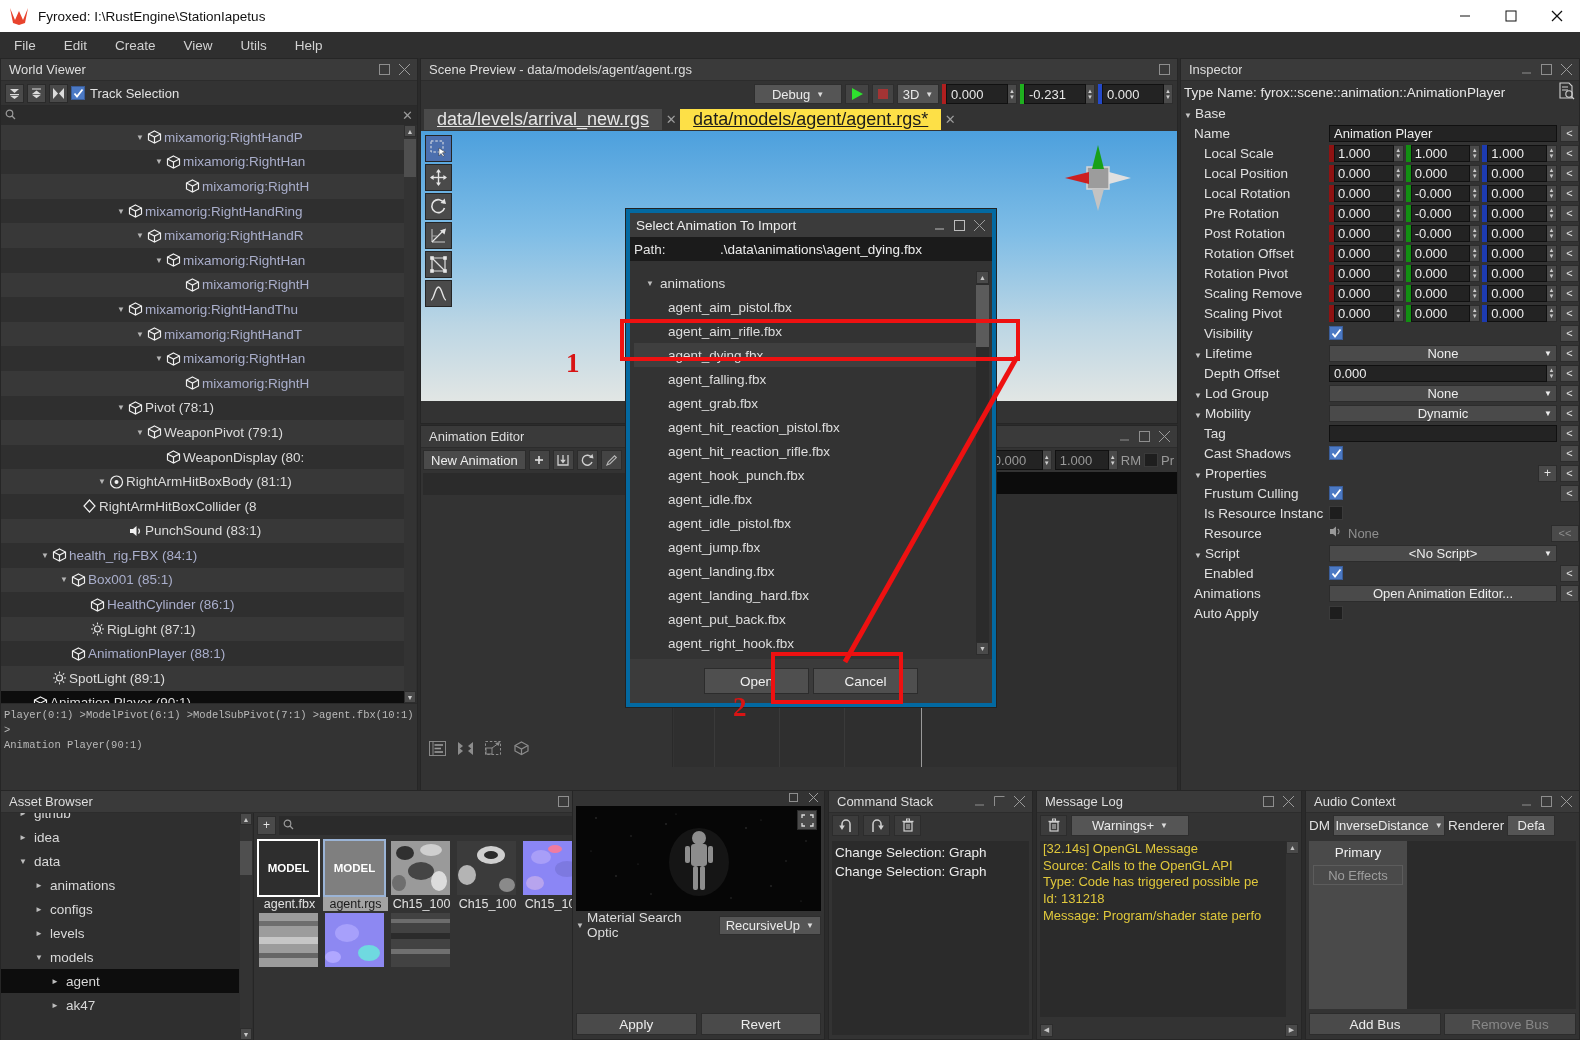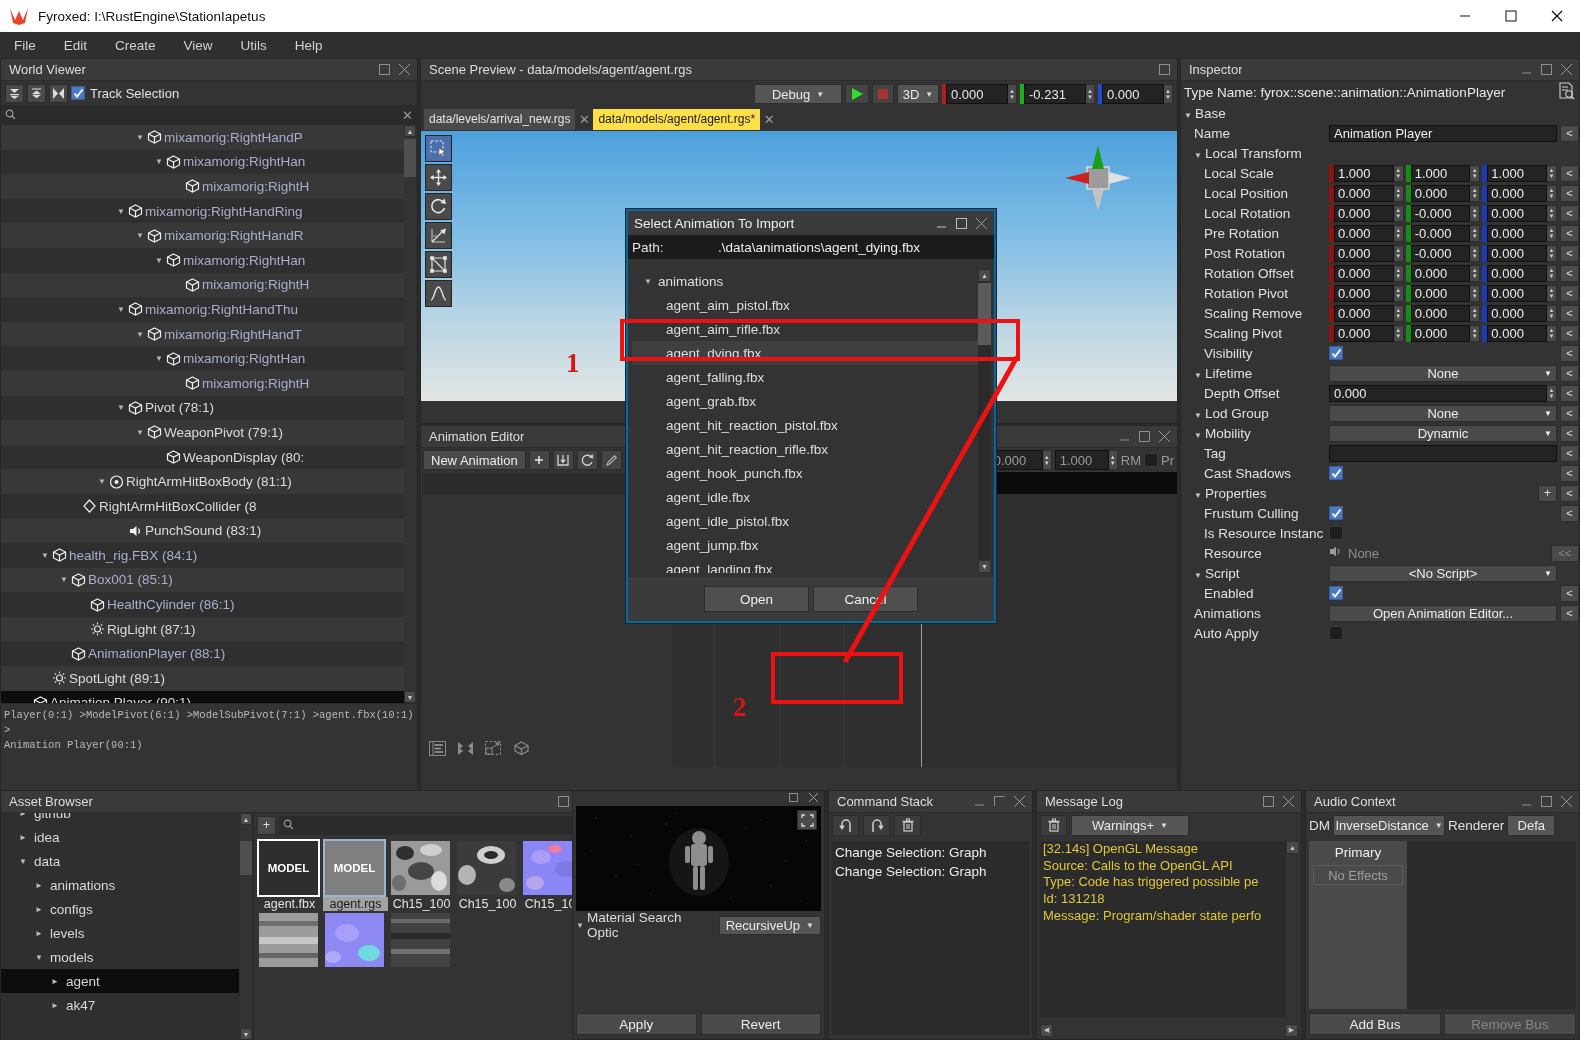--- a/index.html
+++ b/index.html
@@ -94,21 +94,21 @@
   .combo .car { margin-left:6px; font-size:8px; color:#dcdcdc; }
   .btn-play { width:24px; height:20px; background:#444; border:1px solid #2e2e2e; display:flex; align-items:center; justify-content:center; }
   .btn-stop { width:22px; height:20px; background:#444; border:1px solid #2e2e2e; display:flex; align-items:center; justify-content:center; }
   .numfield { height:20px; display:flex; align-items:stretch; }
   .numfield .bar { width:4px; flex:none; }
   .numfield .nv { background:#232323; border:1px solid #111; color:#e8e8e8; font-size:13px;
     display:flex; align-items:center; padding:0 4px; width:62px; }
   .numfield .spin { width:9px; background:#4a4a4a; border:1px solid #2e2e2e; border-left:none;
     display:flex; flex-direction:column; align-items:center; justify-content:center; color:#cfcfcf; font-size:6px; line-height:1; }
   .sp-tabs { height:24px; background:#333; display:flex; align-items:center; gap:0; padding-left:3px; }
-  .sp-tab { height:21px; display:flex; align-items:center; font-size:12px; padding:0 5px; background:#4a4a4a; color:#e6e6e6; }
+  .sp-tab { height:21px; display:flex; align-items:center; font-size:18px; padding:0 13px; background:#4a4a4a; color:#e6e6e6;text-decoration:underline; }
   .sp-tab.active { background:#fde047; color:#1b1b1b; }
   .sp-tabx { width:18px; height:21px; display:flex; align-items:center; justify-content:center; color:#9d9d9d; font-size:13px; }
   .viewport { position:relative; height:270px; overflow:hidden;
     background:linear-gradient(180deg,#4da0dd 0%,#7fbde6 38%,#bcd6e4 72%,#e2e6e4 100%); }
   .vp-tools { position:absolute; left:4px; top:4px; display:flex; flex-direction:column; gap:2px; }
   .vp-tool { width:27px; height:27px; background:#4a4a4a; border:1px solid #252525; display:flex; align-items:center; justify-content:center; }
   .vp-tool.active { background:#4c6fae; }
   .gizmo { position:absolute; right:40px; top:8px; width:78px; height:78px; }
 
   
@@ -220,22 +220,22 @@
   .ac-buscol { width:98px; background:#4a4a4a; }
   .ac-bushdr { height:22px; display:flex; align-items:center; justify-content:center; font-size:13.5px; color:#efefef; }
   .ac-noeff { margin:2px 4px; height:20px; border:1px solid #5c5c5c; display:flex; align-items:center; justify-content:center;
     font-size:13px; color:#9e9e9e; }
   .ac-foot { position:absolute; left:3px; right:3px; bottom:4px; display:flex; gap:3px; }
   .ac-btn { flex:1; height:22px; background:#4a4a4a; border:1px solid #2c2c2c; color:#ededed;
     display:flex; align-items:center; justify-content:center; font-size:13.5px; }
   .ac-btn.dis { color:#888; }
 
   
-  #modal { position:absolute; left:626px; top:209px; width:370px; height:414px; background:#333;
-    border:2px solid #0369a1; box-shadow:0 0 0 1px #222; z-index:50; }
+  #modal { position:absolute; left:626px; top:209px; width:370px; height:498px; background:#333;
+    border:4px solid #0369a1; box-shadow:0 0 0 1px #222; z-index:50; }
   .mod-hdr { height:24px; background:#3b3b3b; display:flex; align-items:center; padding-left:6px; font-size:13.5px; color:#ededed; }
   .mod-path { height:24px; background:#1b1b1b; display:flex; align-items:center; font-size:13.5px; }
   .mod-path .k { width:90px; color:#e4e4e4; padding-left:4px; }
   .mod-path .v { color:#ededed; }
   .mod-list { position:absolute; left:4px; right:16px; top:58px; bottom:48px; background:#333; overflow:hidden; }
   .mrow { height:24px; display:flex; align-items:center; font-size:13.5px; color:#dedede; padding-left:34px; }
   .mrow.grp { padding-left:12px; }
   .mrow.sel { background:#3f3f3f; }
   .mrow .ar { font-size:8px; color:#bcbcbc; margin-right:6px; }
   .mod-scroll { position:absolute; right:3px; top:58px; bottom:48px; width:13px; background:#2b2b2b; }
@@ -925,27 +925,20 @@
           <div class="ctrl">
             <div style="flex: 1 1 0%;"></div>
             <div class="revert" style="visibility: hidden;">&lt;</div>
           </div>
         </div>
         <div class="irow">
           <div class="lbl" style="width: 148px; padding-left: 13px;"><span>Name</span></div>
           <div class="ctrl">
             <div class="txtfield">Animation Player</div>
             <div class="revert">&lt;</div>
-          </div>
-        </div>
-        <div class="irow">
-          <div class="lbl" style="width: 148px; padding-left: 13px;"><span class="ar">▼</span><span>Local Transform</span></div>
-          <div class="ctrl">
-            <div style="flex: 1 1 0%;"></div>
-            <div class="revert" style="visibility: hidden;">&lt;</div>
           </div>
         </div>
         <div class="irow">
           <div class="lbl" style="width: 148px; padding-left: 23px;"><span>Local Scale</span></div>
           <div class="ctrl">
             <div class="vec3">
               <div class="vcell">
                 <div class="cbar" style="background: rgb(142, 18, 18);"></div>
                 <div class="cval">1.000</div>
                 <div class="cspin">

